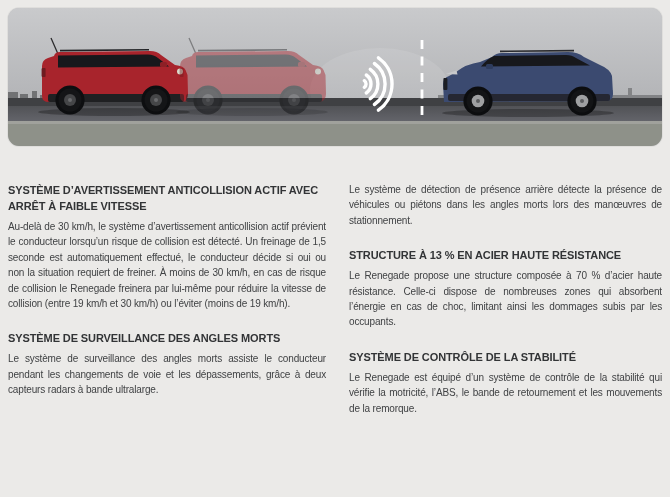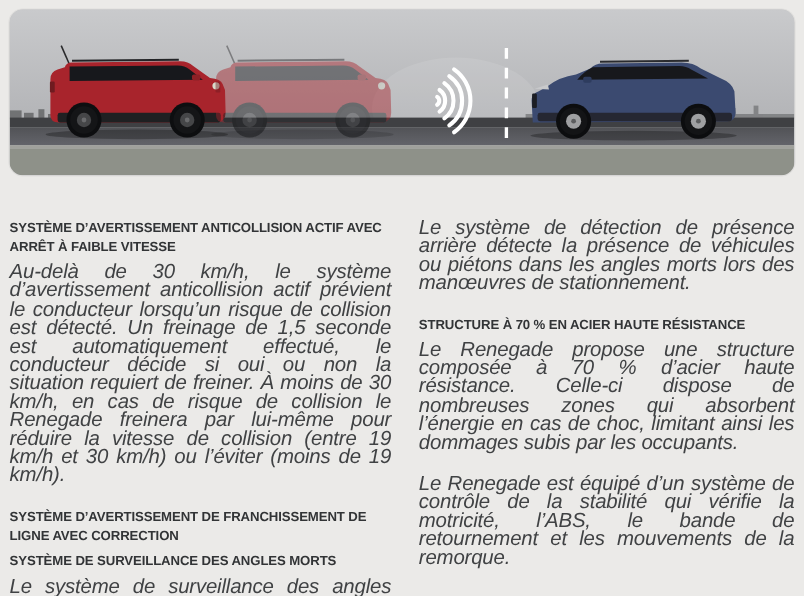--- a/index.html
+++ b/index.html
@@ -25,25 +25,24 @@
   .col-left{width:318px;flex:0 0 318px;}
   .col-right{width:313px;flex:0 0 313px;}
   .feature h3{
     margin:0 0 5px 0;
     font-size:11px;line-height:16px;font-weight:700;
     letter-spacing:-0.1px;
     color:#323436;
   }
   .feature p{
     margin:0 0 19px 0;
-    font-size:17px;line-height:15.4px;
+    font-size:10px;line-height:15.4px;
     letter-spacing:-0.15px;
     text-align:justify;
     color:#404244;
-    font-style:italic;
   }
   .feature:last-child p{margin-bottom:0;}
 </style>
 </head>
 <body>
 
 <div class="page">
 
   <div class="hero">
     <svg viewBox="0 0 654 138" xmlns="http://www.w3.org/2000/svg">
@@ -153,34 +152,34 @@
     </svg>
   </div>
 
   <div class="cols">
     <div class="col col-left">
       <div class="feature">
         <h3>SYSTÈME D’AVERTISSEMENT ANTICOLLISION ACTIF AVEC ARRÊT À FAIBLE VITESSE</h3>
         <p>Au-delà de 30 km/h, le système d’avertissement anticollision actif prévient le conducteur lorsqu’un risque de collision est détecté. Un freinage de 1,5 seconde est automatiquement effectué, le conducteur décide si oui ou non la situation requiert de freiner. À moins de 30 km/h, en cas de risque de collision le Renegade freinera par lui-même pour réduire la vitesse de collision (entre 19 km/h et 30 km/h) ou l’éviter (moins de 19 km/h).</p>
       </div>
       <div class="feature">
-        <h3>SYSTÈME D’AVERTISSEMENT DE FRANCHISSEMENT DE LIGNE AVEC CORRECTION</h3>
       </div>
       <div class="feature">
         <h3>SYSTÈME DE SURVEILLANCE DES ANGLES MORTS</h3>
         <p>Le système de surveillance des angles morts assiste le conducteur pendant les changements de voie et les dépassements, grâce à deux capteurs radars à bande ultralarge.</p>
       </div>
     </div>
     <div class="col col-right">
       <div class="feature">
         <p>Le système de détection de présence arrière détecte la présence de véhicules ou piétons dans les angles morts lors des manœuvres de stationnement.</p>
       </div>
       <div class="feature">
-        <h3>STRUCTURE À 70 % EN ACIER HAUTE RÉSISTANCE</h3>
+        <h3>STRUCTURE À 13 % EN ACIER HAUTE RÉSISTANCE</h3>
         <p>Le Renegade propose une structure composée à 70 % d’acier haute résistance. Celle-ci dispose de nombreuses zones qui absorbent l’énergie en cas de choc, limitant ainsi les dommages subis par les occupants.</p>
       </div>
       <div class="feature">
+        <h3>SYSTÈME DE CONTRÔLE DE LA STABILITÉ</h3>
         <p>Le Renegade est équipé d’un système de contrôle de la stabilité qui vérifie la motricité, l’ABS, le bande de retournement et les mouvements de la remorque.</p>
       </div>
     </div>
   </div>
 
 </div>
 
 </body></html>

